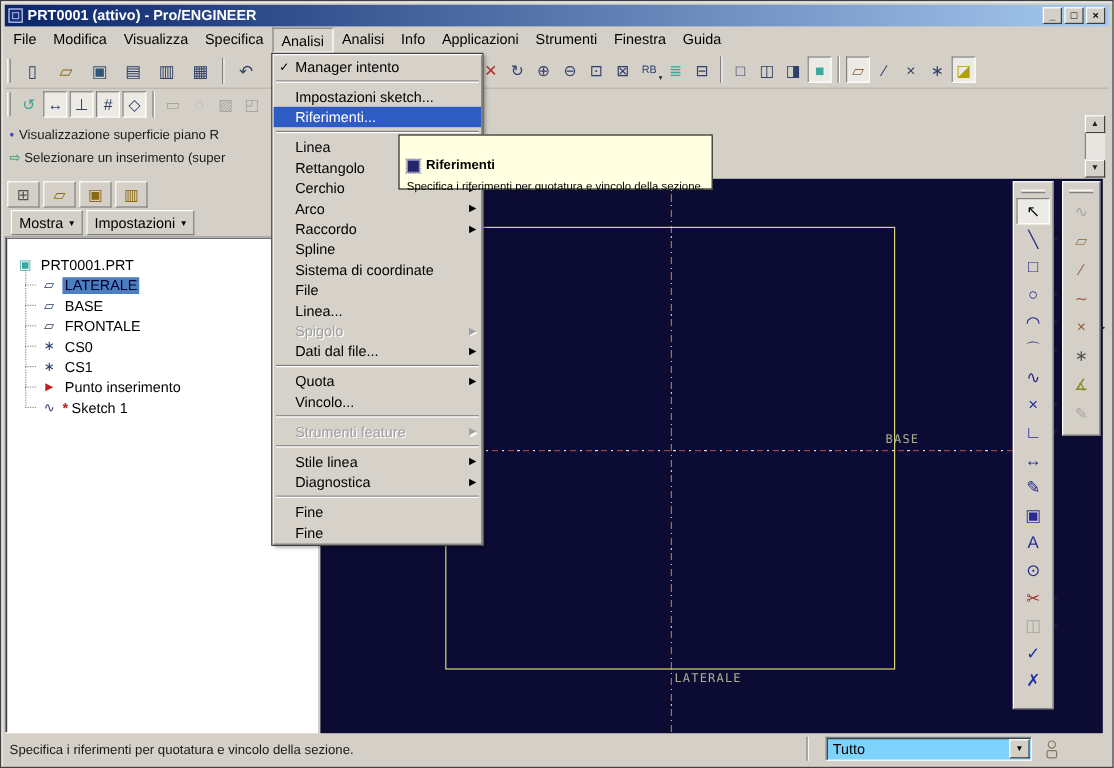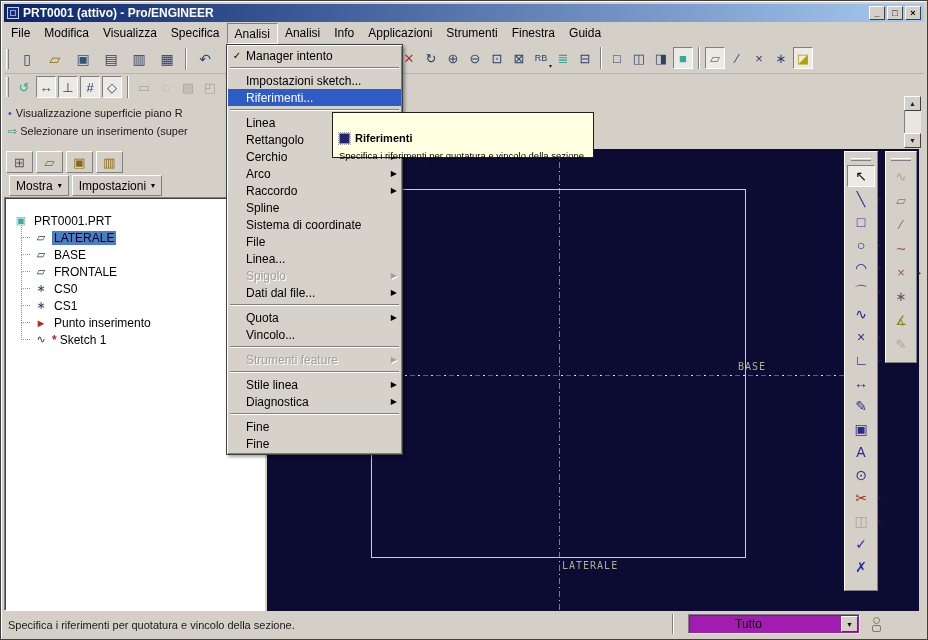--- a/index.html
+++ b/index.html
@@ -91,23 +91,23 @@
   .toolcol .colhandle { width:20px; height:3px; border-top:1px solid #fff; border-bottom:1px solid #808080; margin:0 auto 3px; }
   .col-sketcher { left:577px; top:2px; width:34px; height:440px; display:flex; flex-direction:column; align-items:center; gap:1px; }
   .col-sketcher .tb-btn { width:28px; height:22px; font-size:14px; color:#2a2a90; }
   .col-datum { left:618px; top:2px; width:32px; height:212px; display:flex; flex-direction:column; align-items:center; gap:1px; }
   .col-datum .tb-btn { width:26px; height:23px; font-size:13px; }
 
   
   .bottom-bar { position:absolute; left:3px; top:610px; right:3px; height:27px; }
   .status-text { position:absolute; left:4px; top:8px; font-size:11px; color:#1a1a1a; white-space:nowrap; }
   .bb-divider { position:absolute; left:668px; top:3px; height:20px; width:2px; border-left:1px solid #808080; border-right:1px solid #fff; }
-  .combo { position:absolute; left:684px; top:3px; width:172px; height:20px; background:#a21caf;
+  .combo { position:absolute; left:684px; top:3px; width:172px; height:20px; background:#7dd3fc;
            border:1px solid; border-color:#808080 #fff #fff #808080; box-shadow:inset 1px 1px 0 #404040;
-           display:flex; align-items:center;padding-left:41px; }
+           display:flex; align-items:center; }
   .combo-value { flex:1; padding-left:5px; font-size:12px; color:#000; }
   .combo-btn { width:17px; height:16px; margin-right:1px; background:#d4d0c8; border:1px solid;
                border-color:#fff #404040 #404040 #fff; font-size:7px; display:flex; align-items:center; justify-content:center; }
   .filter-icon { position:absolute; left:866px; top:6px; width:12px; height:17px; }
   .filter-icon .head { width:7px; height:7px; border:1px solid #807860; border-radius:50%; margin:0 auto; }
   .filter-icon .body { width:9px; height:7px; border:1px solid #807860; border-radius:2px; margin:1px auto 0; }
 
   
   .menu-pop { position:absolute; left:225px; top:43px; width:177px; background:#d6d2ca; z-index:50;
               border:1px solid #404040; box-shadow:inset 1px 1px 0 #fff, inset -1px -1px 0 #808080, 2px 2px 3px rgba(0,0,0,.35);

